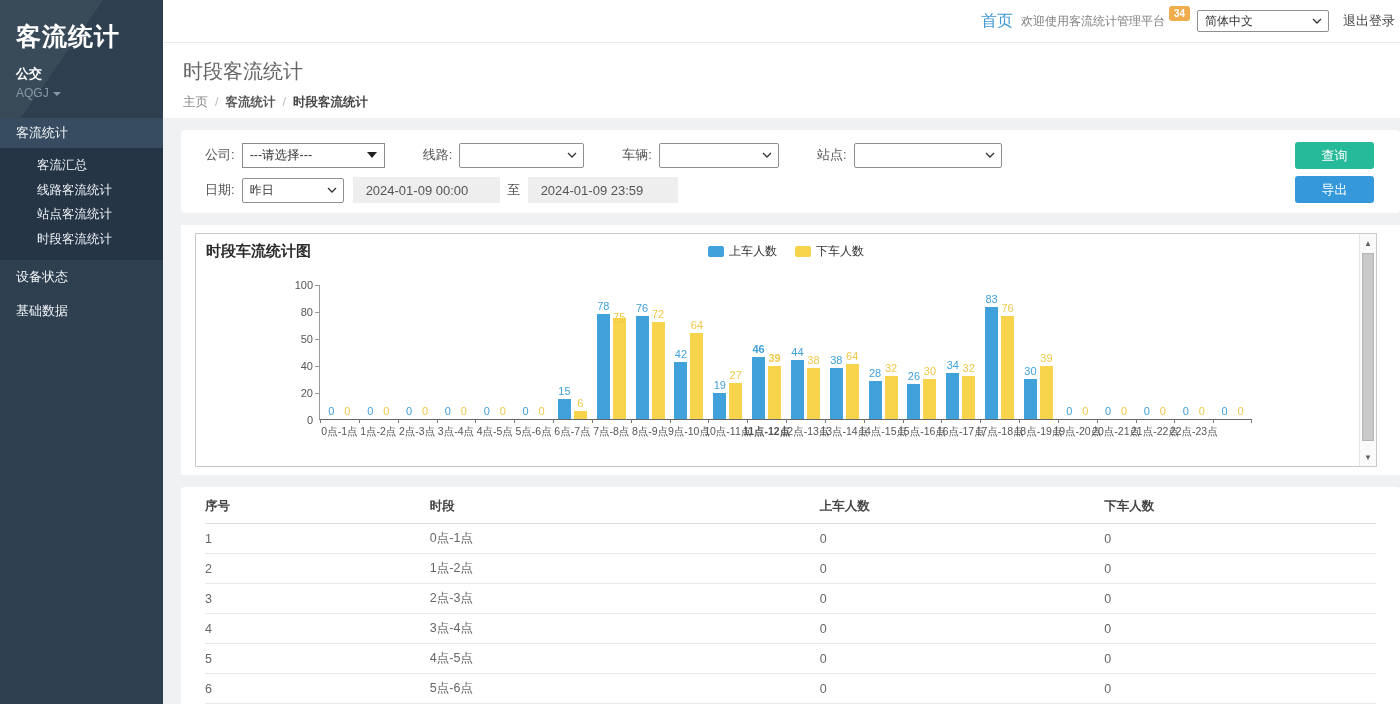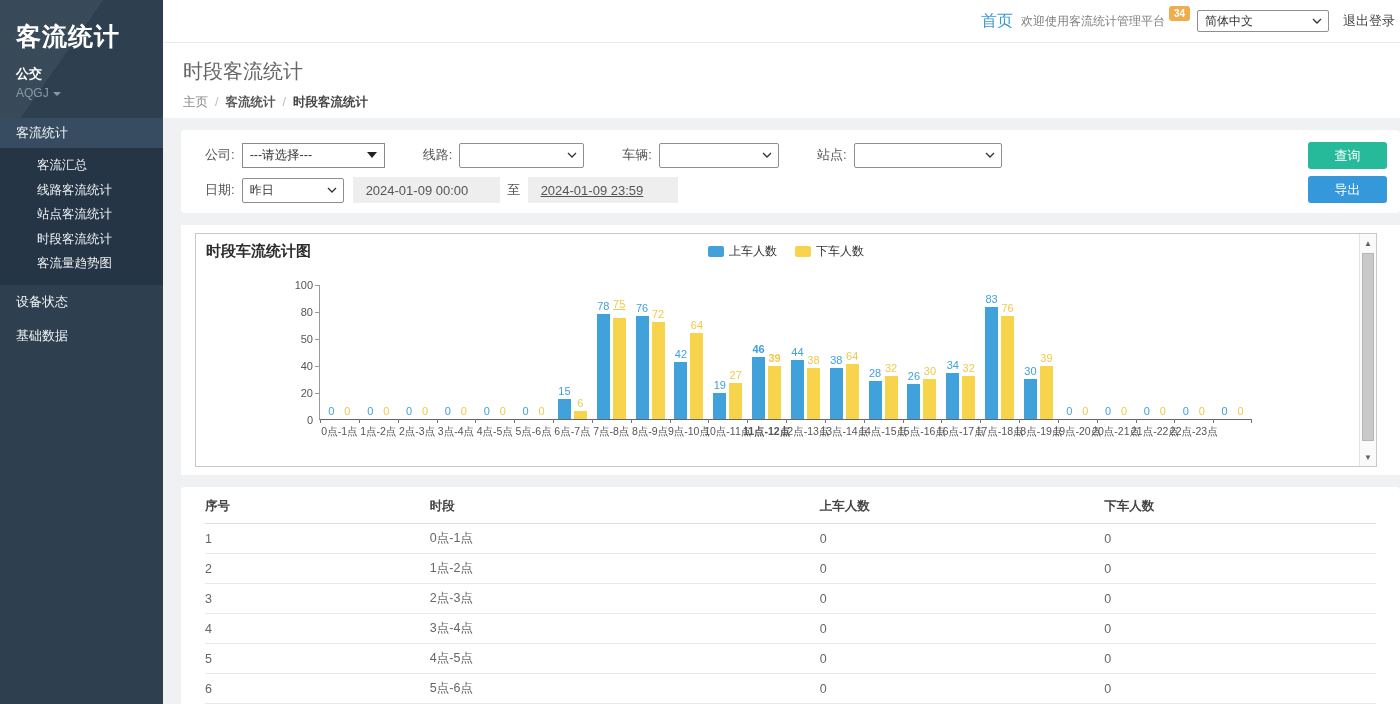--- a/index.html
+++ b/index.html
@@ -48,22 +48,22 @@
   .tri-down { width:0; height:0; border-left:5px solid transparent; border-right:5px solid transparent; border-top:6px solid #222; }
   .fsel { height:25px; }
   .sel-line { width:125px; }
   .sel-vehicle { width:120px; }
   .sel-station { width:148px; }
   .sel-date { width:102px; }
   .fgap { width:38px; }
   .date-input { height:26px; background:#eee; color:#555; font-size:13px; display:inline-flex; align-items:center; padding-left:13px; }
   .date-from { width:147px; margin-left:9px; }
   .date-sep { width:28px; height:26px; background:#fff; color:#555; font-size:13px; display:inline-flex; align-items:center; justify-content:center; }
-  .date-to { width:150px;text-decoration:underline; }
-  .btn { position:absolute; right:13px; width:79px; height:27px; border:none; border-radius:3px; color:#fff; font-size:13px; font-family:inherit; cursor:pointer; }
+  .date-to { width:150px; }
+  .btn { position:absolute; right:26px; width:79px; height:27px; border:none; border-radius:3px; color:#fff; font-size:13px; font-family:inherit; cursor:pointer; }
   .btn-query { top:12px; background:#26b99a; }
   .btn-export { top:46px; background:#3498db; }
 
   
   .chart-wrapper { margin-left:18px; background:#fff; padding:8px 23px 8px 14px; }
   .chart-box { position:relative; border:1px solid #c8c8c8; height:234px; background:#fff; }
   .chart-title { position:absolute; left:10px; top:8px; font-size:15px; font-weight:bold; color:#2c2c2c; }
   .legend { position:absolute; top:9px; left:50%; transform:translateX(-50%); display:flex; align-items:center; }
   .lg-item { display:inline-flex; align-items:center; margin:0 9px; cursor:pointer; }
   .lg-swatch { width:16px; height:11px; border-radius:2px; margin-right:5px; }
@@ -96,21 +96,20 @@
     <div class="brand">客流统计</div>
     <div class="org">公交</div>
     <div class="user"><span>AQGJ</span><span class="caret"></span></div>
   </div>
   <div class="menu-section active">客流统计</div>
   <div class="submenu">
       <div class="subitem">客流汇总</div>
       <div class="subitem">线路客流统计</div>
       <div class="subitem">站点客流统计</div>
       <div class="subitem active">时段客流统计</div>
-      <div class="subitem">客流量趋势图</div>
     </div>
   <div class="menu-plain">设备状态</div>
   <div class="menu-plain">基础数据</div>
 </div>
 
 <div class="main">
 
   <div class="topnav">
     <span class="home-link">首页</span>
     <span class="welcome">欢迎使用客流统计管理平台</span>
@@ -254,21 +253,21 @@
             <div class="bar" style="left: 4.91667px; width: 13px; height: 20.25px; background: rgb(65, 161, 218);"></div>
             <div class="bar-label" style="left: -3.58333px; bottom: 22.25px; color: rgb(65, 161, 218);">15</div>
             <div class="bar" style="left: 20.9167px; width: 13px; height: 8.1px; background: rgb(247, 212, 76);"></div>
             <div class="bar-label" style="left: 12.4167px; bottom: 10.1px; color: rgb(240, 201, 74);">6</div>
             <div class="xlabel">6点-7点</div>
           </div>
           <div class="bgroup" style="left: 271.833px; width: 38.8333px;">
             <div class="bar" style="left: 4.91667px; width: 13px; height: 105.3px; background: rgb(65, 161, 218);"></div>
             <div class="bar-label" style="left: -3.58333px; bottom: 107.3px; color: rgb(65, 161, 218);">78</div>
             <div class="bar" style="left: 20.9167px; width: 13px; height: 101.25px; background: rgb(247, 212, 76);"></div>
-            <div class="bar-label" style="left: 12.4167px; bottom: 109px; color: rgb(240, 201, 74); text-decoration: underline;">75</div>
+            <div class="bar-label" style="left: 12.4167px; bottom: 96px; color: rgb(240, 201, 74); text-decoration: underline;">75</div>
             <div class="xlabel">7点-8点</div>
           </div>
           <div class="bgroup" style="left: 310.667px; width: 38.8333px;">
             <div class="bar" style="left: 4.91667px; width: 13px; height: 102.6px; background: rgb(65, 161, 218);"></div>
             <div class="bar-label" style="left: -3.58333px; bottom: 104.6px; color: rgb(65, 161, 218);">76</div>
             <div class="bar" style="left: 20.9167px; width: 13px; height: 97.2px; background: rgb(247, 212, 76);"></div>
             <div class="bar-label" style="left: 12.4167px; bottom: 99.2px; color: rgb(240, 201, 74);">72</div>
             <div class="xlabel">8点-9点</div>
           </div>
           <div class="bgroup" style="left: 349.5px; width: 38.8333px;">

